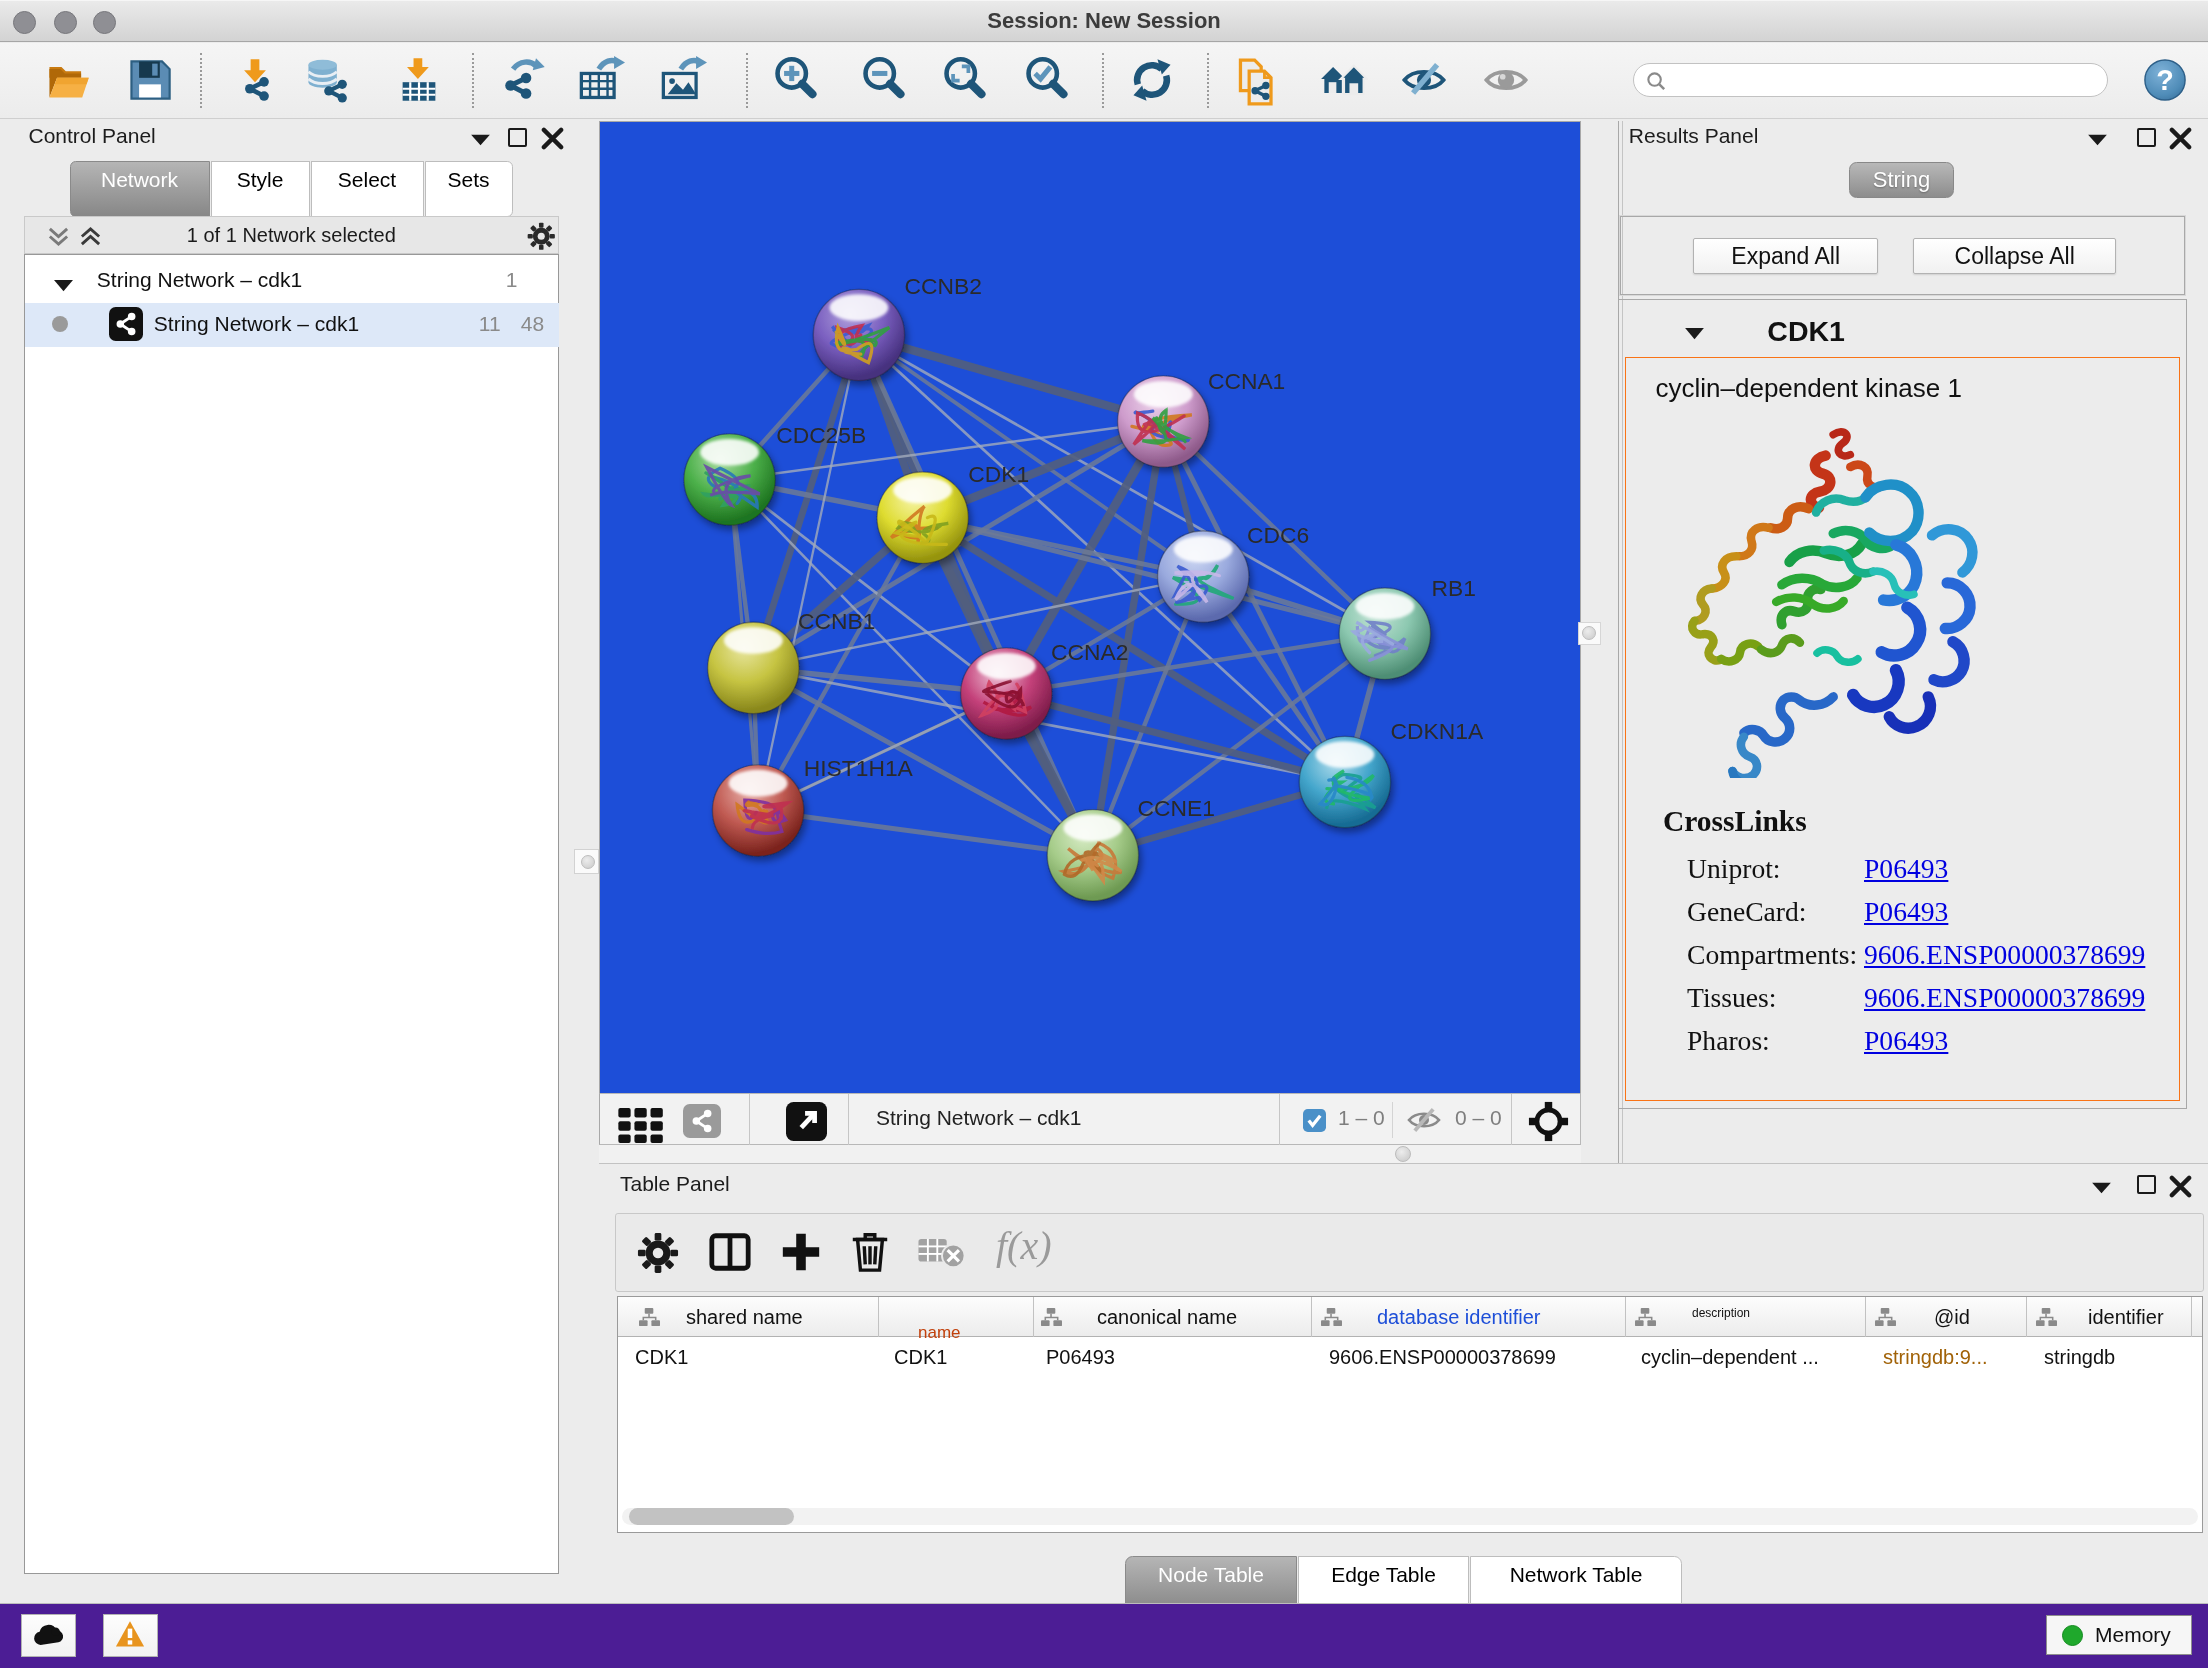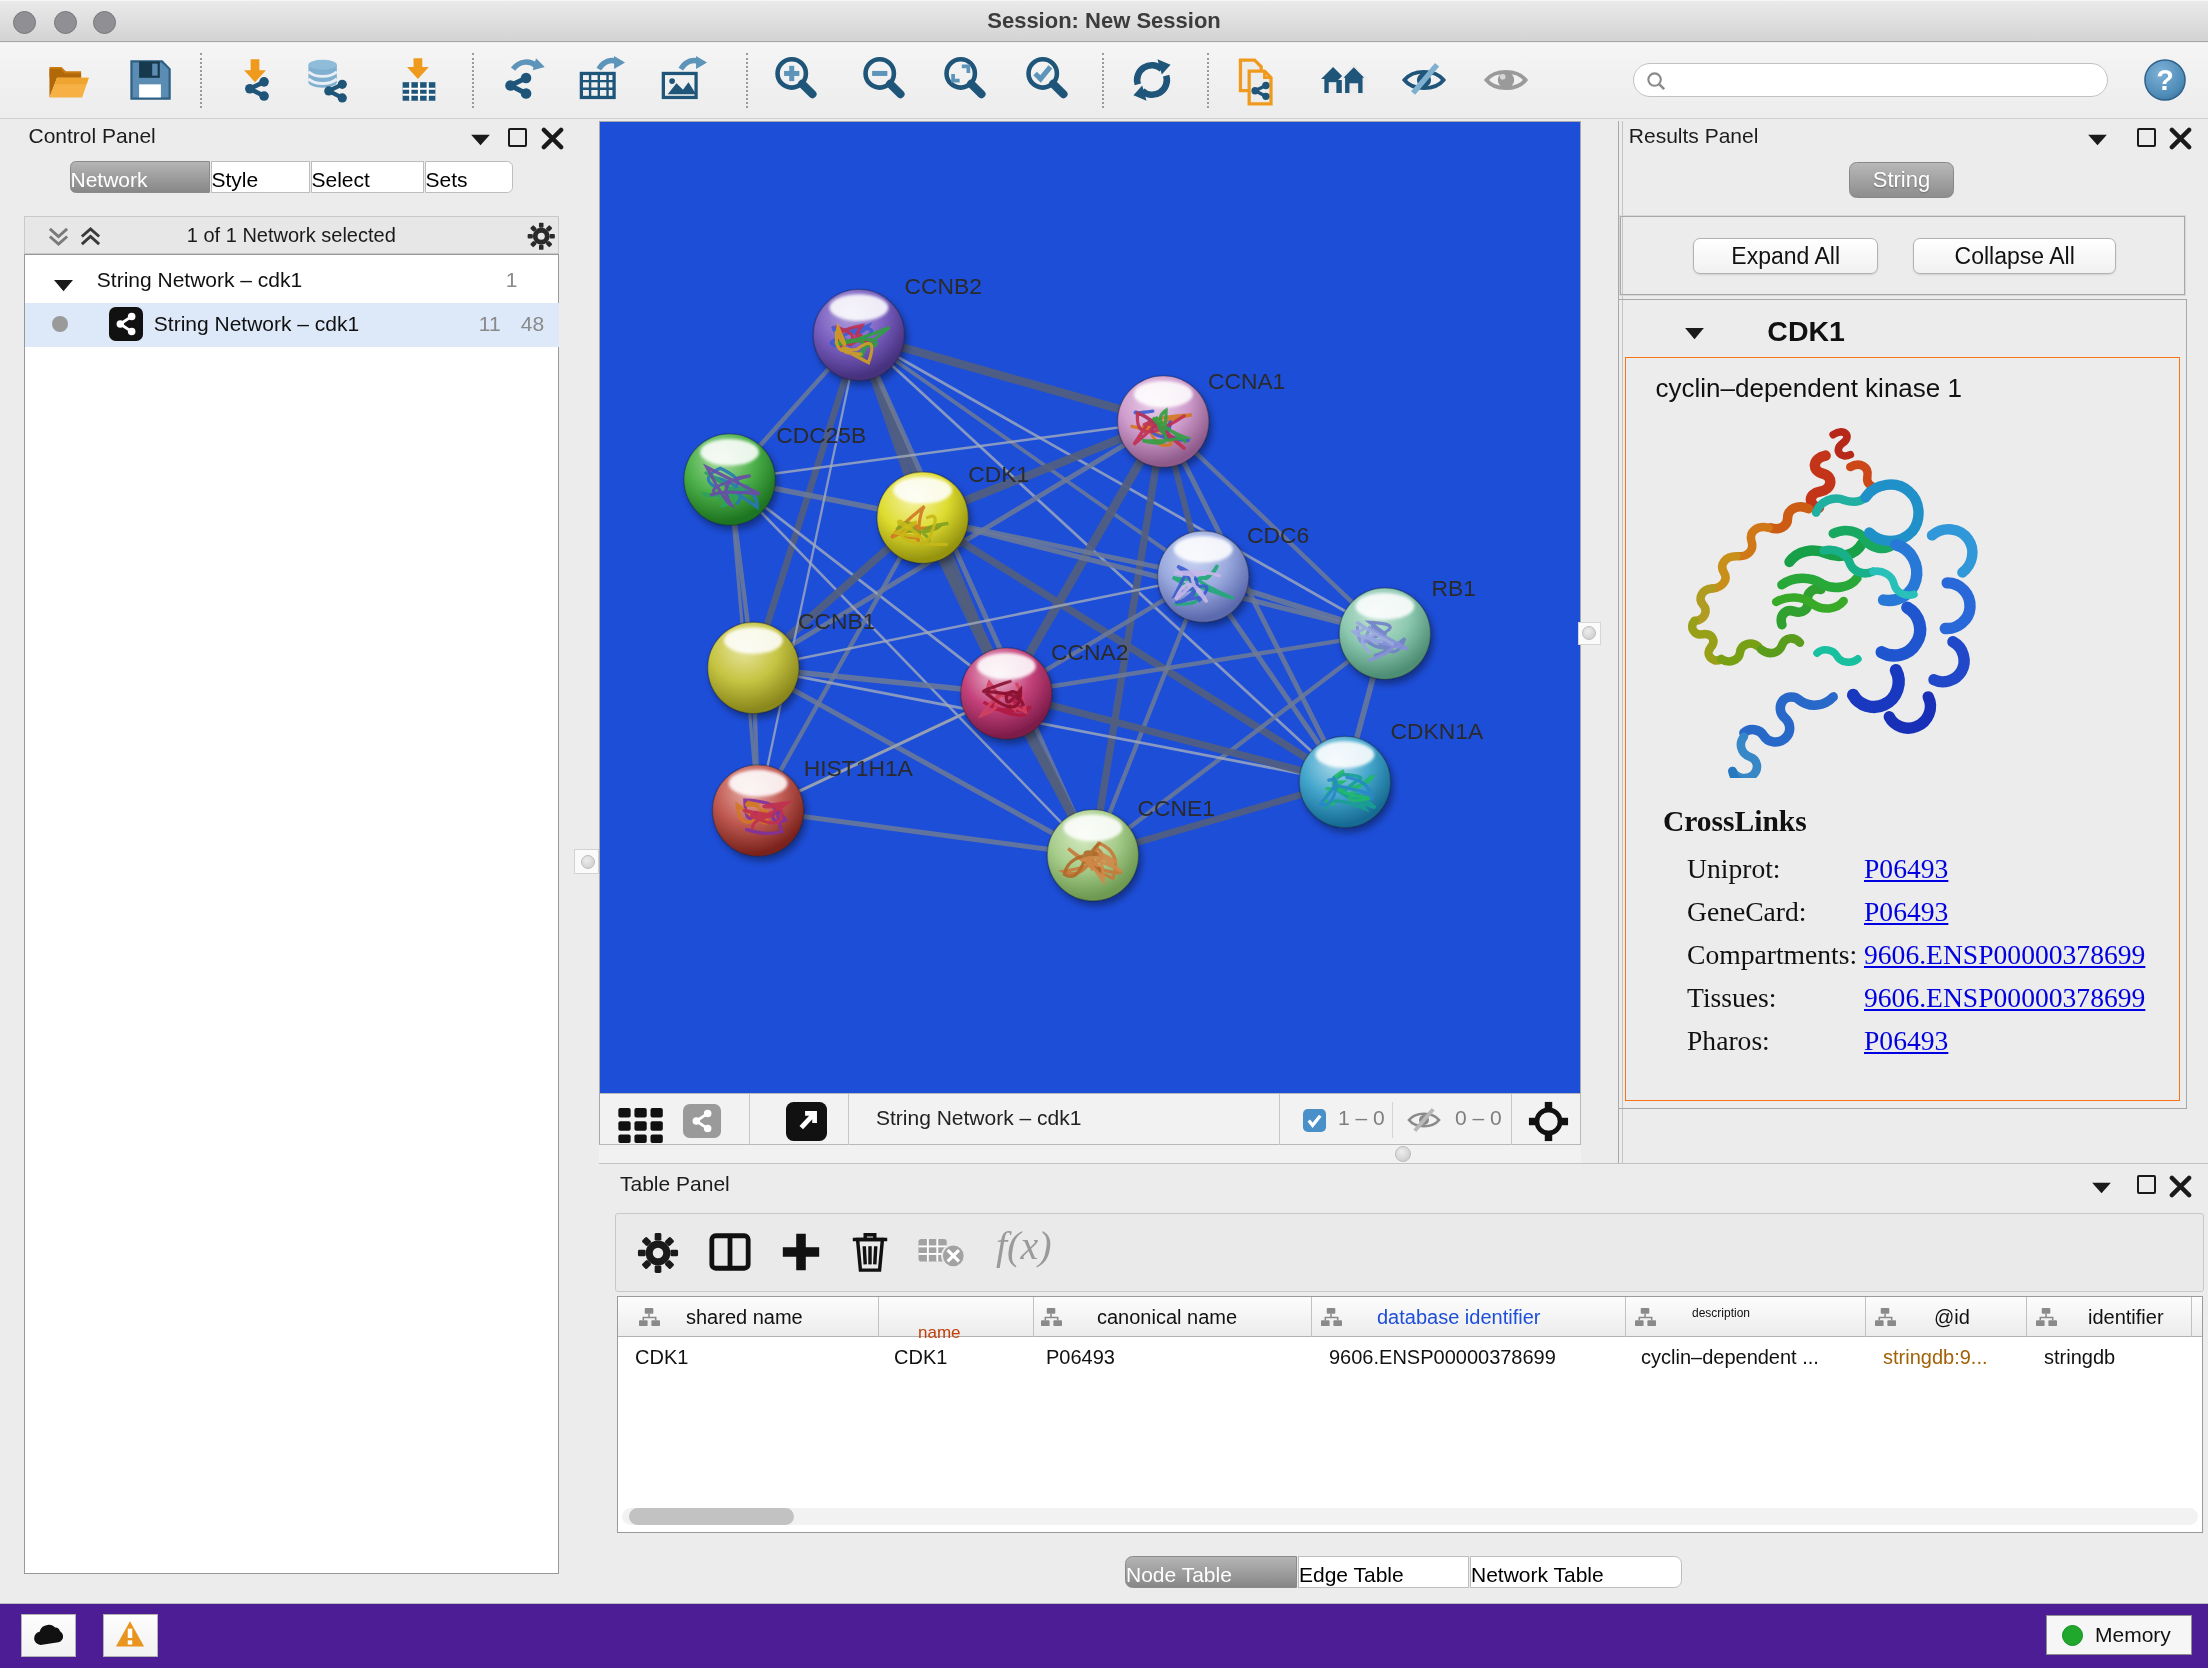--- a/index.html
+++ b/index.html
@@ -1,21 +1,21 @@
 <!DOCTYPE html>
 <html style="font-size:15px"><head><meta charset="utf-8"><style>
 *{margin:0;padding:0;box-sizing:border-box}
 html,body{width:2208px;height:1668px;background:#ececec;font-family:"Liberation Sans",sans-serif;overflow:hidden;position:relative}
 .abs{position:absolute}
 .ticon{position:absolute}
 .tsep{position:absolute;top:53px;height:55px;width:0;border-left:2.4px dotted #9a9a9a}
 .phead{font-size:21px;color:#1c1c1c}
-.tab{position:absolute;height:32px;border:1px solid #bdbdbd;background:#fff;color:#000;font-size:21px;text-align:left;line-height:36px}
+.tab{position:absolute;height:56px;border:1px solid #bdbdbd;background:#fff;color:#000;font-size:21px;text-align:center;line-height:36px}
 .tabsel{background:linear-gradient(#b5b5b5,#878787);color:#fff;border-color:#8a8a8a}
-.btn{position:absolute;background:linear-gradient(#ffffff,#f1f1f1);border:1px solid #b2b2b2;border-radius:7px;font-size:23px;color:#111;text-align:center;box-shadow:0 1px 1.9px rgba(0,0,0,0.12)}
+.btn{position:absolute;background:linear-gradient(#ffffff,#f1f1f1);border:1px solid #b2b2b2;border-radius:2px;font-size:23px;color:#111;text-align:center;box-shadow:0 1px 1.9px rgba(0,0,0,0.12)}
 .hicon{position:absolute}
 a{color:#0000e0}
 </style></head><body>
 <div class="abs" style="left:0;top:0;width:2208px;height:42px;background:linear-gradient(#eaeaea,#d3d3d3);border-bottom:1px solid #a6a6a6;border-top:1px solid #f6f6f6">
 <div class="abs" style="left:13.3px;top:9.5px;width:23px;height:23px;border-radius:50%;background:#8f8f94;border:1px solid #77777c"></div>
 <div class="abs" style="left:54px;top:9.5px;width:23px;height:23px;border-radius:50%;background:#8f8f94;border:1px solid #77777c"></div>
 <div class="abs" style="left:93px;top:9.5px;width:23px;height:23px;border-radius:50%;background:#8f8f94;border:1px solid #77777c"></div>
 <div style="text-align:center;font-size:22px;font-weight:600;color:#3c3c3c;line-height:40px">Session: New Session</div>
 </div>
 <div class="abs" style="left:0;top:43px;width:2208px;height:76px;background:linear-gradient(#f5f5f5,#ececec);border-bottom:1px solid #cfcfcf"></div>

